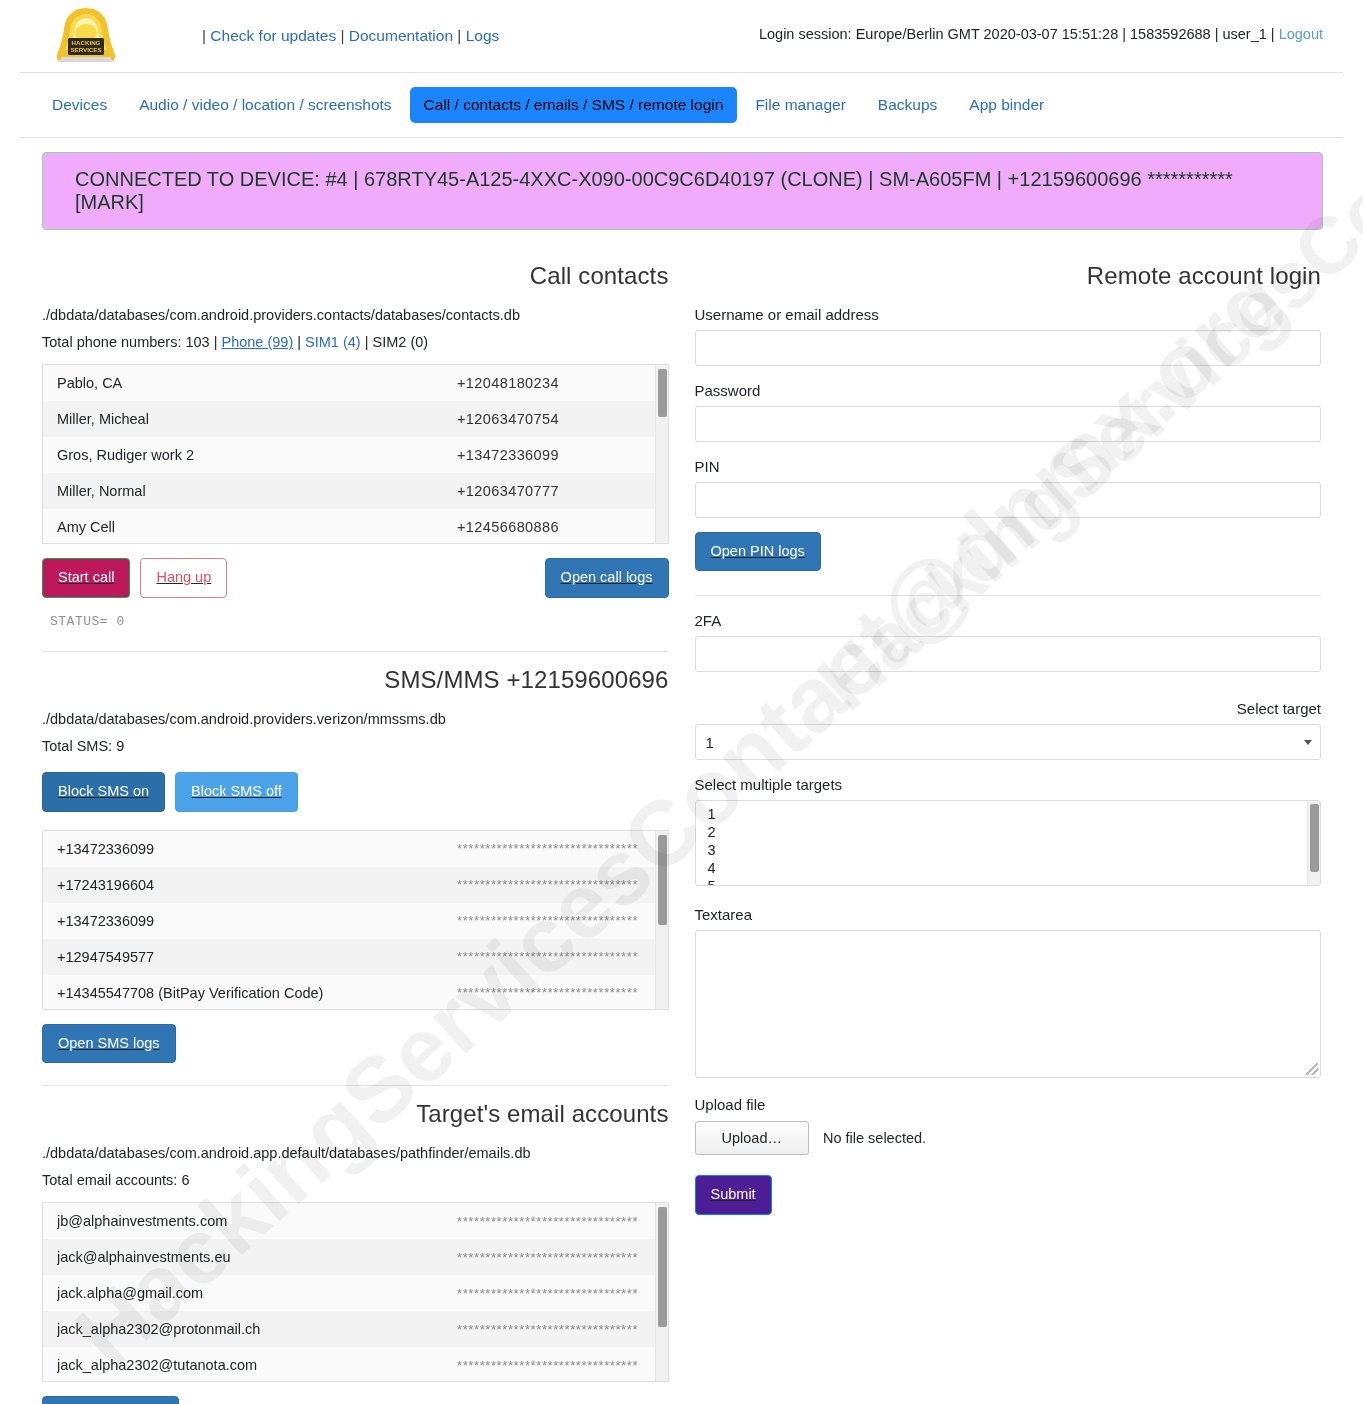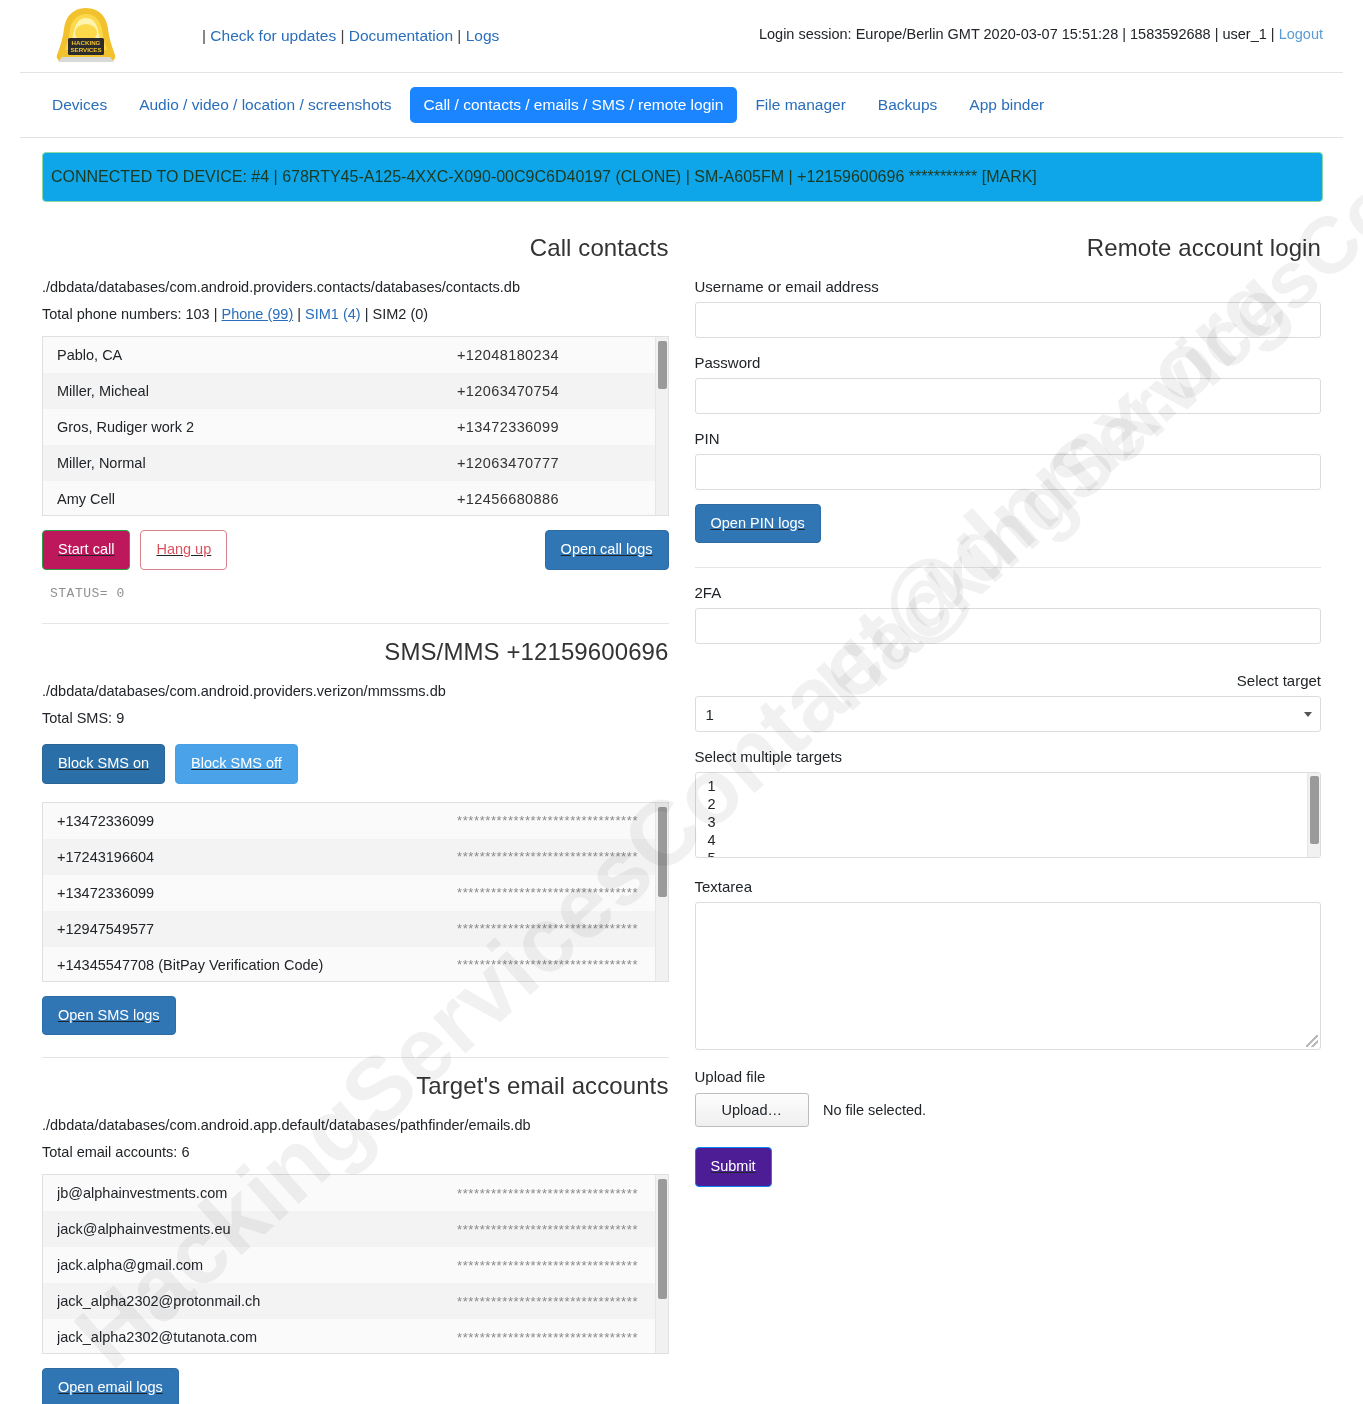--- a/index.html
+++ b/index.html
@@ -42,27 +42,27 @@
   .session a { color:#5b9bd5; text-decoration:none; }
 
   .hr { border:0; border-top:1px solid #e3e3e3; margin:0; }
 
   
   .navrow { display:flex; align-items:center; gap: 4px; padding: 14px 0 14px 0; margin-left: 18px; }
   .navitem {
     font-size: 15.5px; color:#2a6ebb; padding: 9px 14px; border-radius: 5px;
     text-decoration:none; white-space:nowrap; cursor:pointer;
   }
-  .navitem.active { background:#1a85ff; color:#ffffff; }
+  .navitem.active { background:#1a85ff; color:#000000; }
 
   
   .alert {
     margin: 14px 20px 0 22px;
-    background:#0ea5e9; border:1px solid #8cd9a4; border-radius:4px;
-    color:#1a3a22; font-size:16px; padding: 15px 8px;
+    background:#f0abfc; border:1px solid #8cd9a4; border-radius:4px;
+    color:#1a3a22; font-size:20px; padding: 15px 32px;
   }
 
   
   .cols { display:flex; gap: 26px; padding: 18px 22px 0 22px; }
   .col { width: 629px; }
 
   h3.sect {
     font-size: 24px; font-weight: normal; color:#333;
     margin: 14px 0 14px 0; letter-spacing: .1px; text-align: right;
   }

